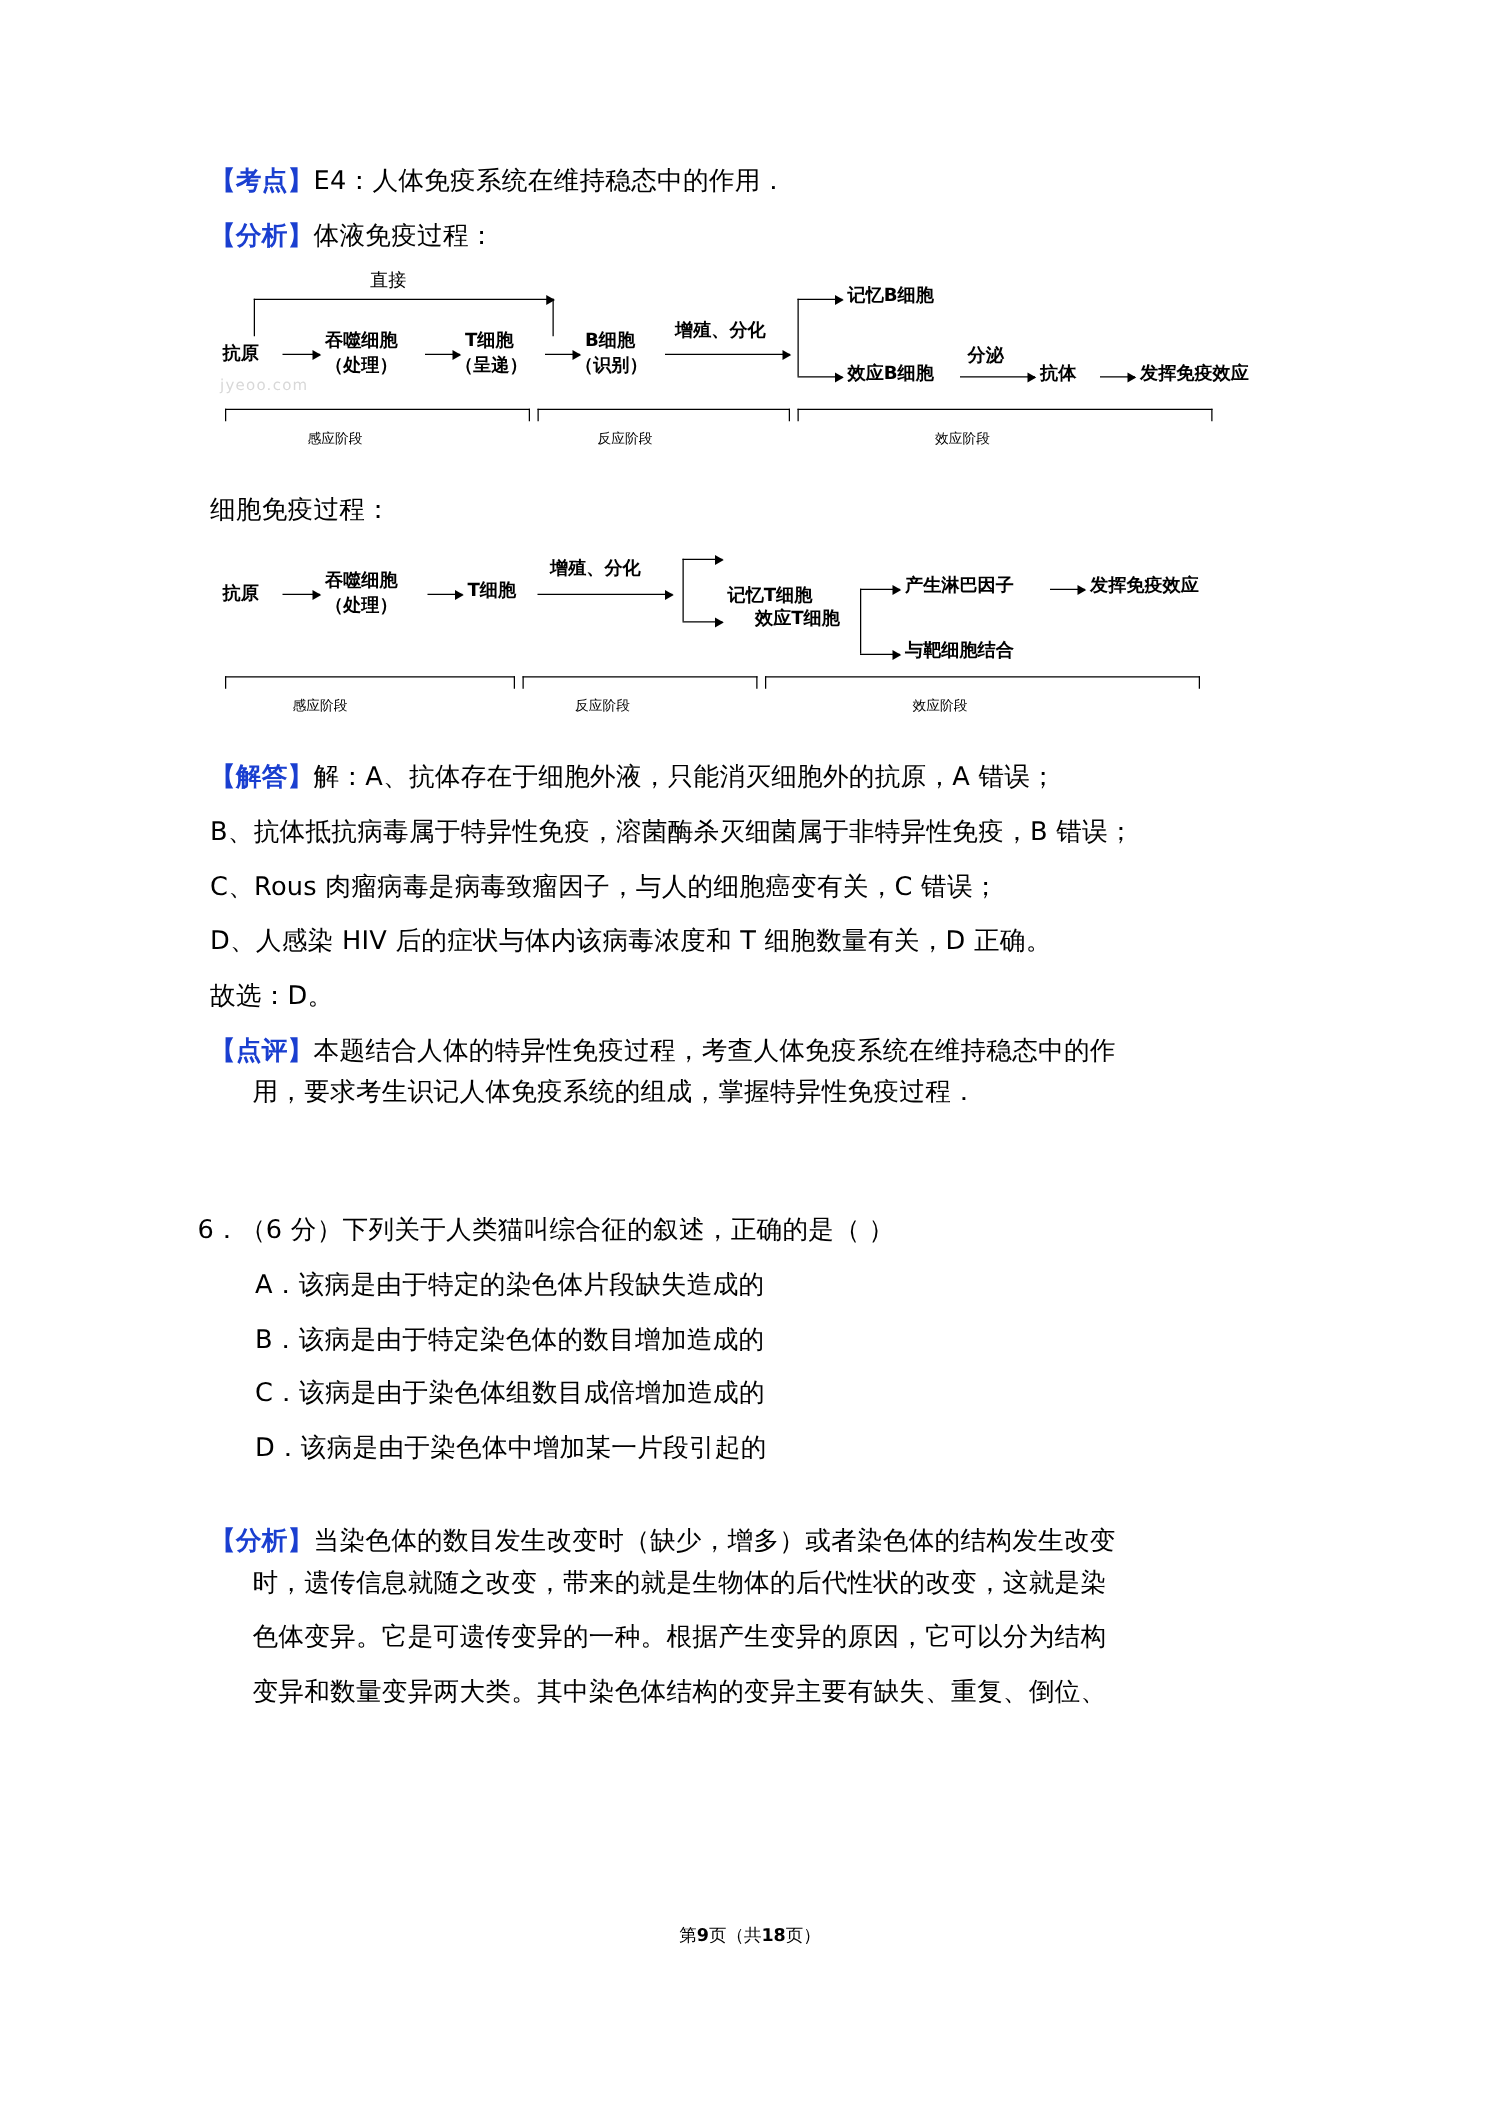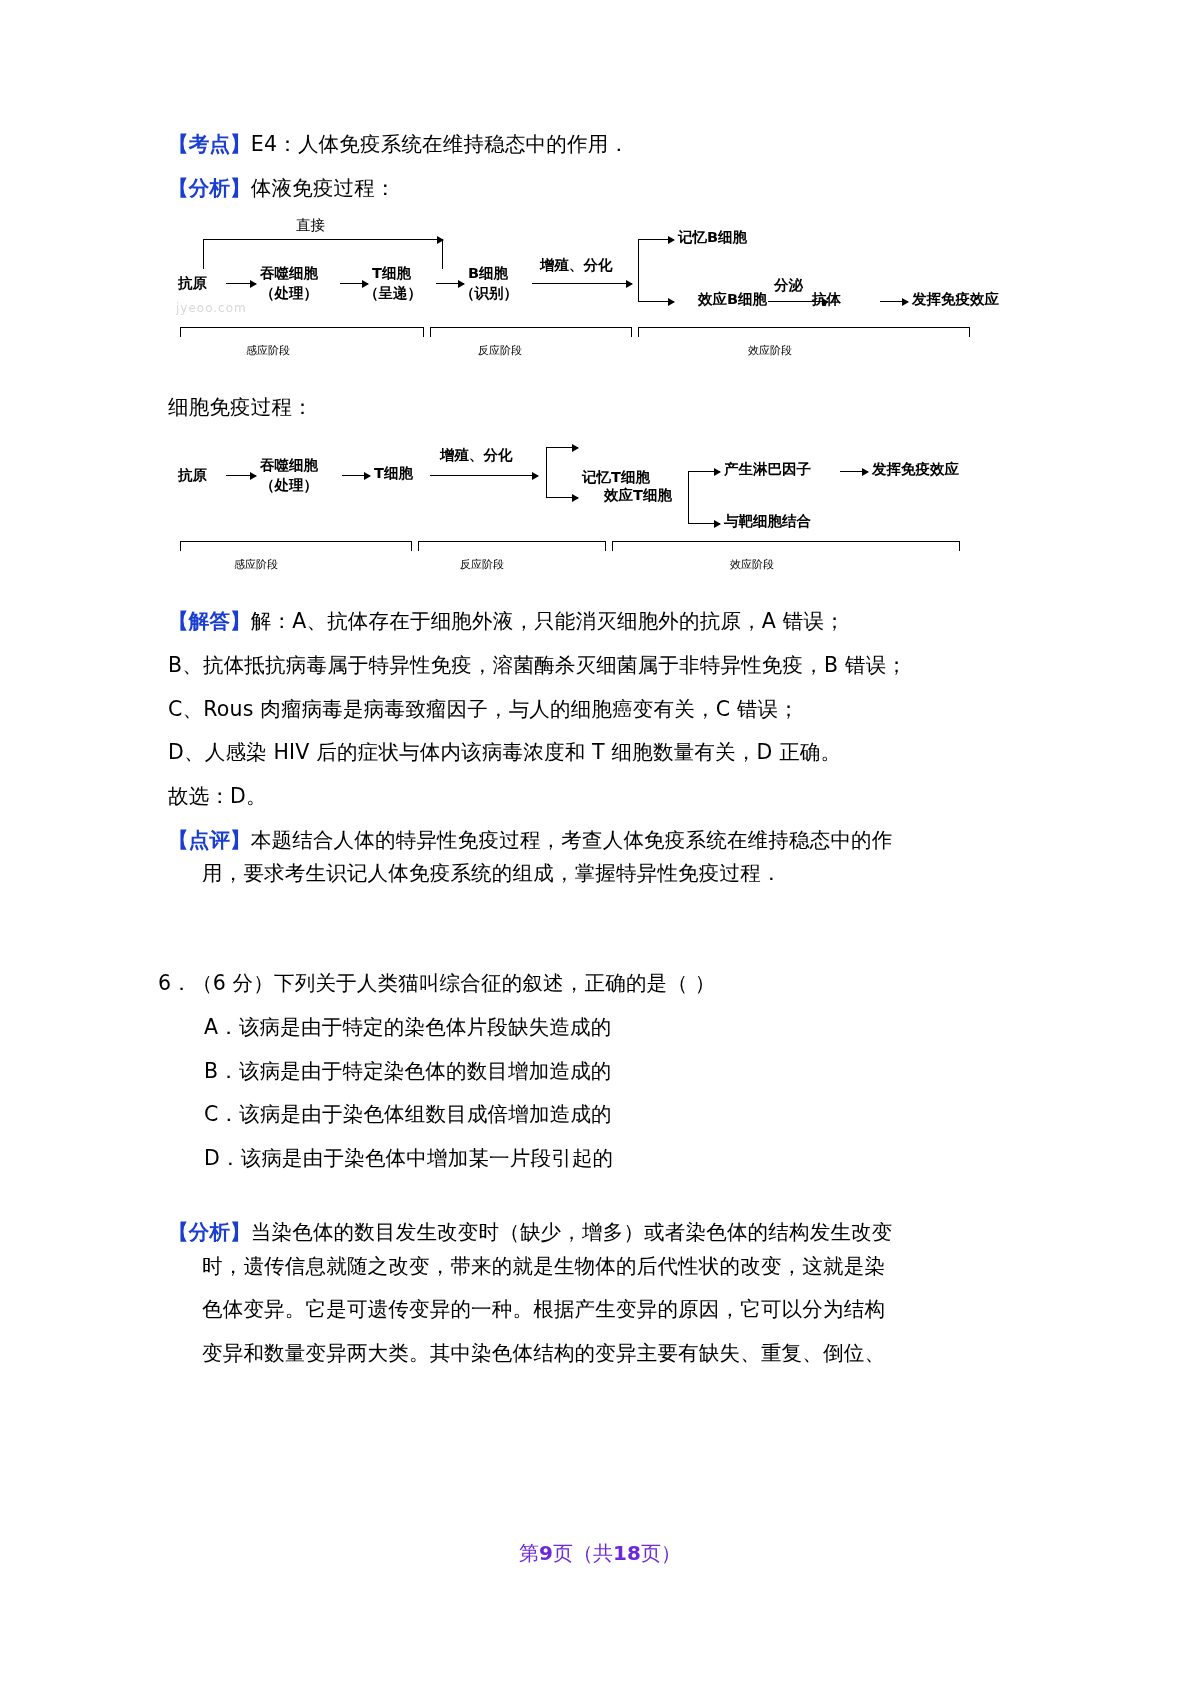--- a/index.html
+++ b/index.html
@@ -80,22 +80,22 @@
     position:absolute;
     font-size:12px;
     color:#d8d8d8;
     letter-spacing:1px;
   }
   .footer{
     position:absolute;
     left:0;right:0;
     top:1540px;
     text-align:center;
-    font-size:20px;
-    color:#6d28d9;
+    font-size:14px;
+    color:#000000;
   }
   .footer b{font-weight:bold;}
   .q-block{ margin-top:36px; }
   .opt{ padding-left:36px; }
   .spacer{ height:30px; }
 </style>
 </head>
 <body>
 
 <div class="page">
@@ -128,25 +128,25 @@
       <span class="node b" style="left:300px;top:48px;">B细胞</span>
       <span class="node b" style="left:292px;top:68px;">（识别）</span>
 
       <div class="arrow" style="left:364px;top:66px;width:100px;"></div>
       <span class="node b" style="left:372px;top:40px;">增殖、分化</span>
 
       <div class="vline" style="left:470px;top:22px;height:62px;"></div>
       <div class="arrow" style="left:470px;top:22px;width:36px;"></div>
       <div class="arrow" style="left:470px;top:84px;width:36px;"></div>
       <span class="node b" style="left:510px;top:12px;">记忆B细胞</span>
-      <span class="node b" style="left:530px;top:74px;text-align:right;">效应B细胞</span>
+      <span class="node b" style="left:510px;top:74px;text-align:right;">效应B细胞</span>
 
       <div class="arrow" style="left:600px;top:84px;width:60px;"></div>
       <span class="node b" style="left:606px;top:60px;">分泌</span>
-      <span class="node b" style="left:644px;top:74px;">抗体</span>
+      <span class="node b" style="left:664px;top:74px;">抗体</span>
       <div class="arrow" style="left:712px;top:84px;width:28px;"></div>
       <span class="node b" style="left:744px;top:74px;">发挥免疫效应</span>
 
       <div class="brace" style="left:12px;top:110px;width:242px;"></div>
       <div class="brace" style="left:262px;top:110px;width:200px;"></div>
       <div class="brace" style="left:470px;top:110px;width:330px;"></div>
       <span class="stage" style="left:78px;top:126px;">感应阶段</span>
       <span class="stage" style="left:310px;top:126px;">反应阶段</span>
       <span class="stage" style="left:580px;top:126px;">效应阶段</span>
     </div>

